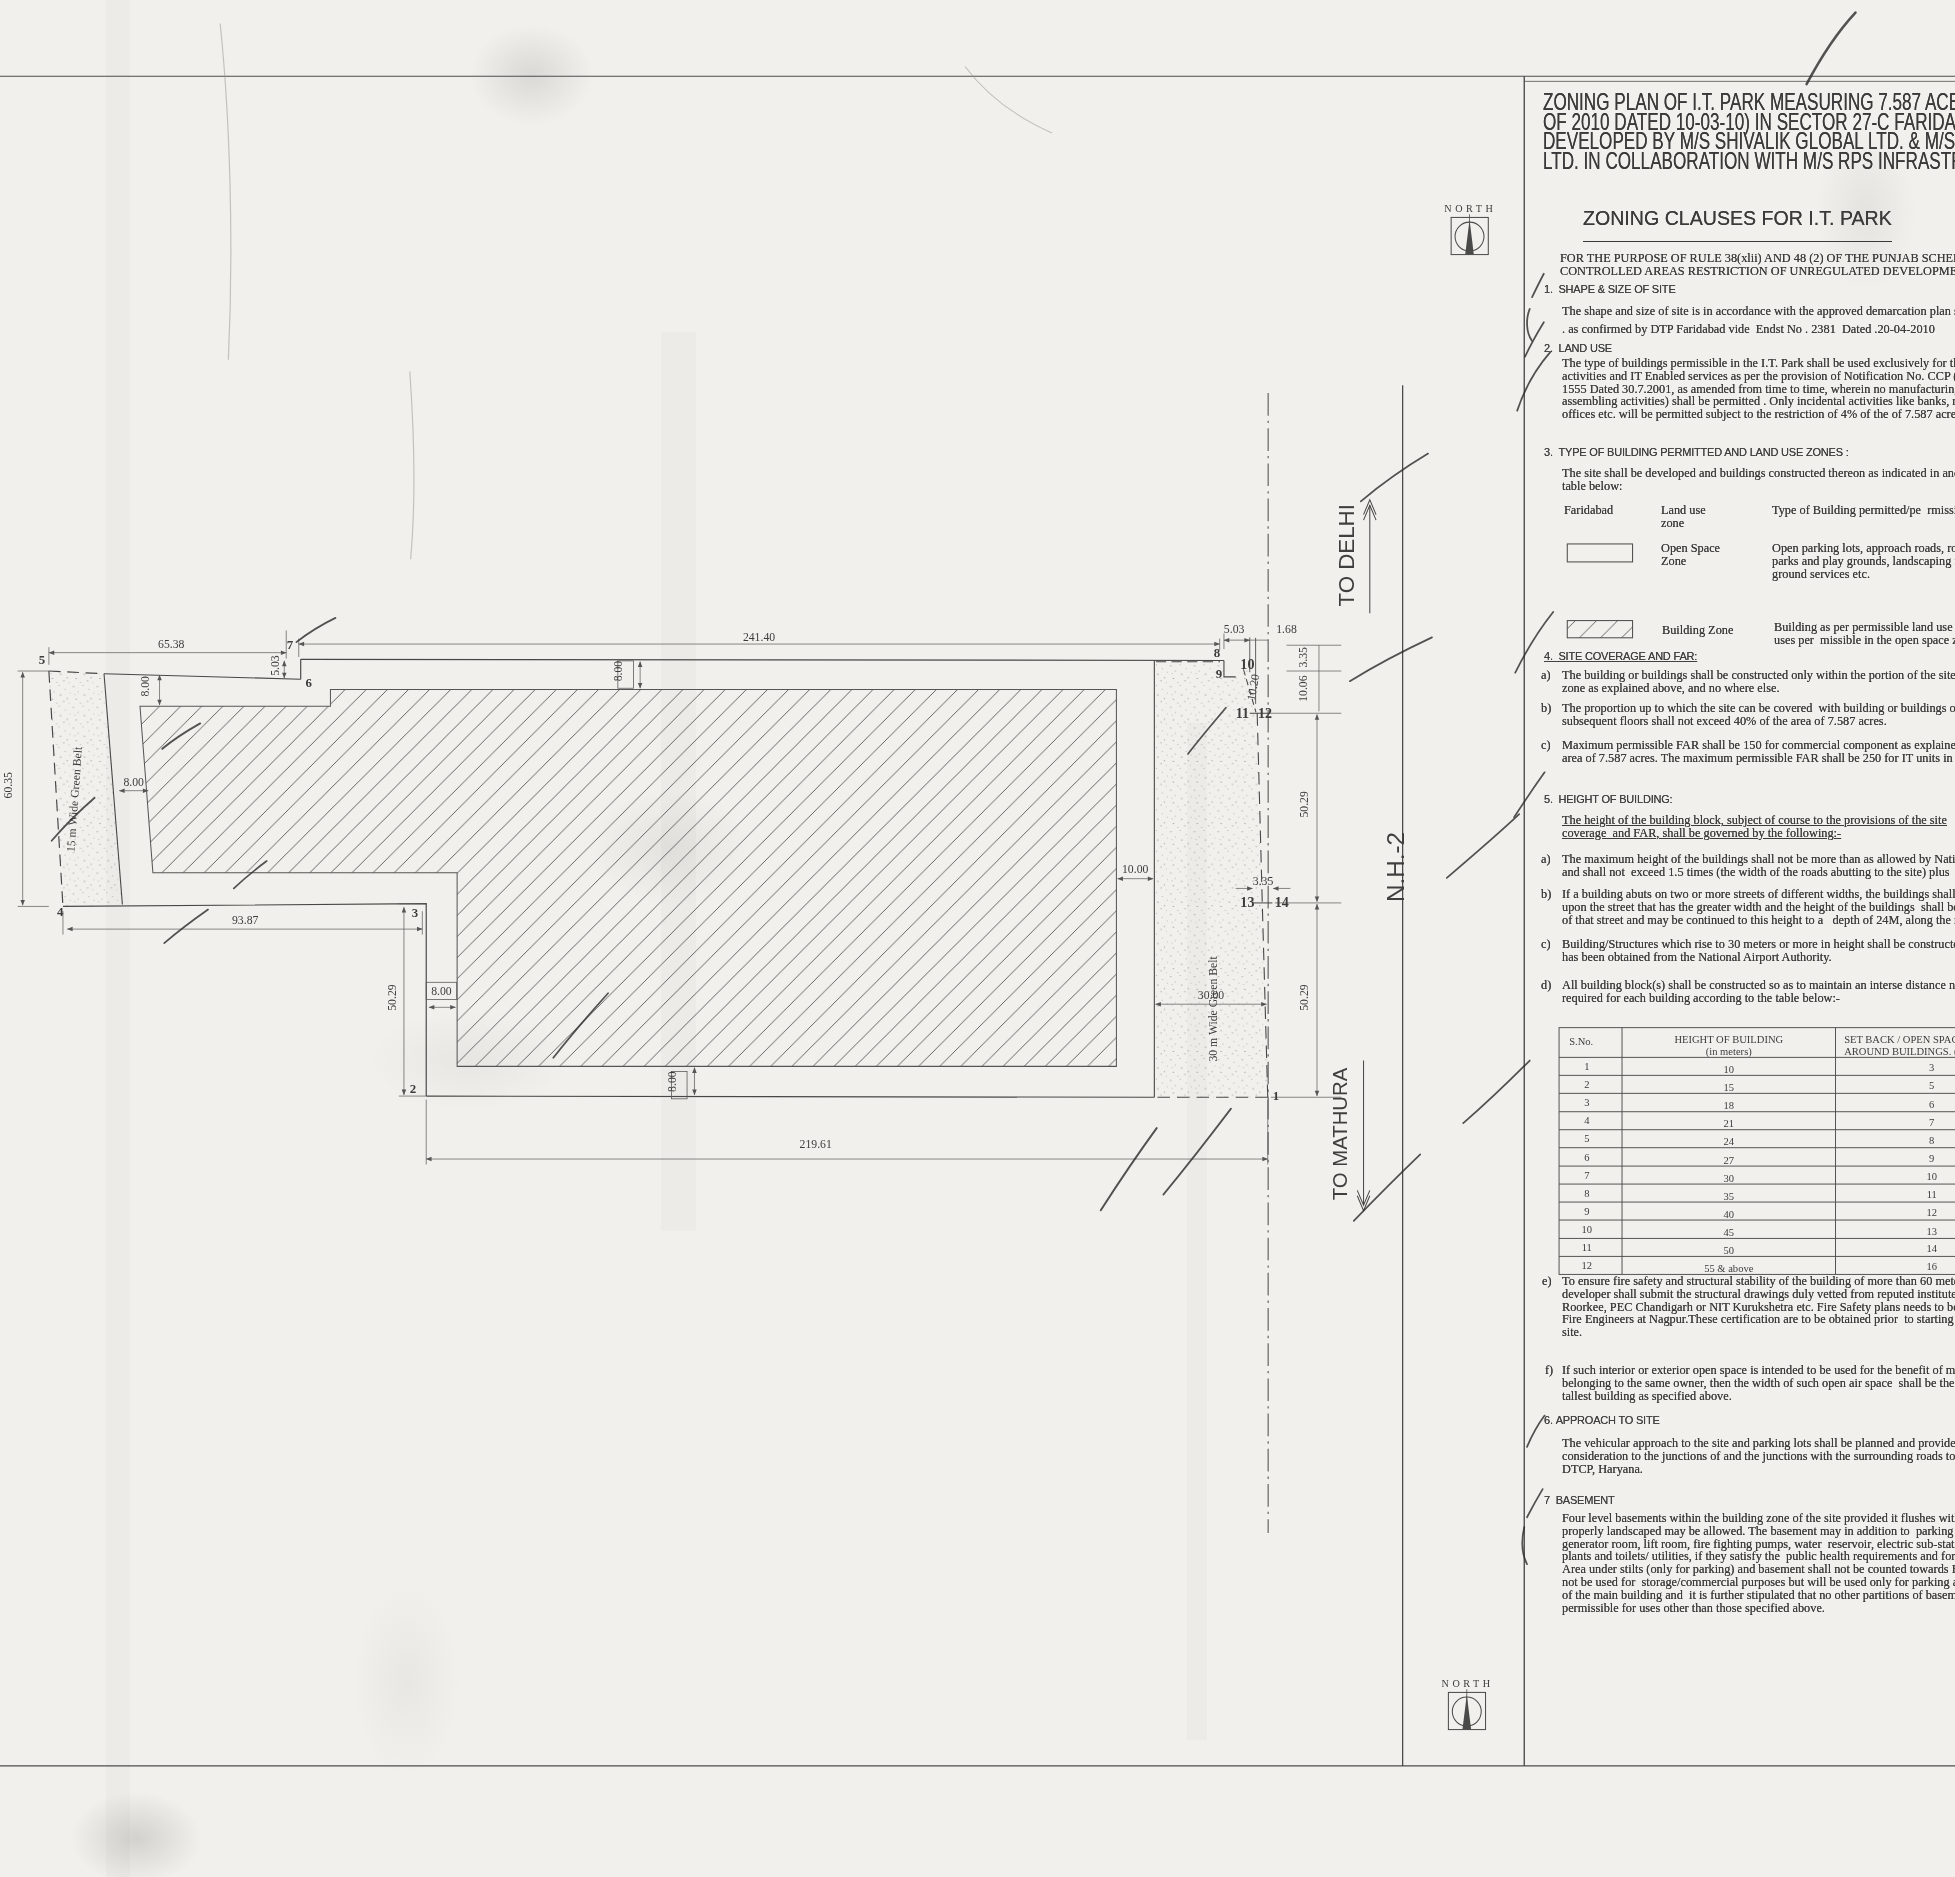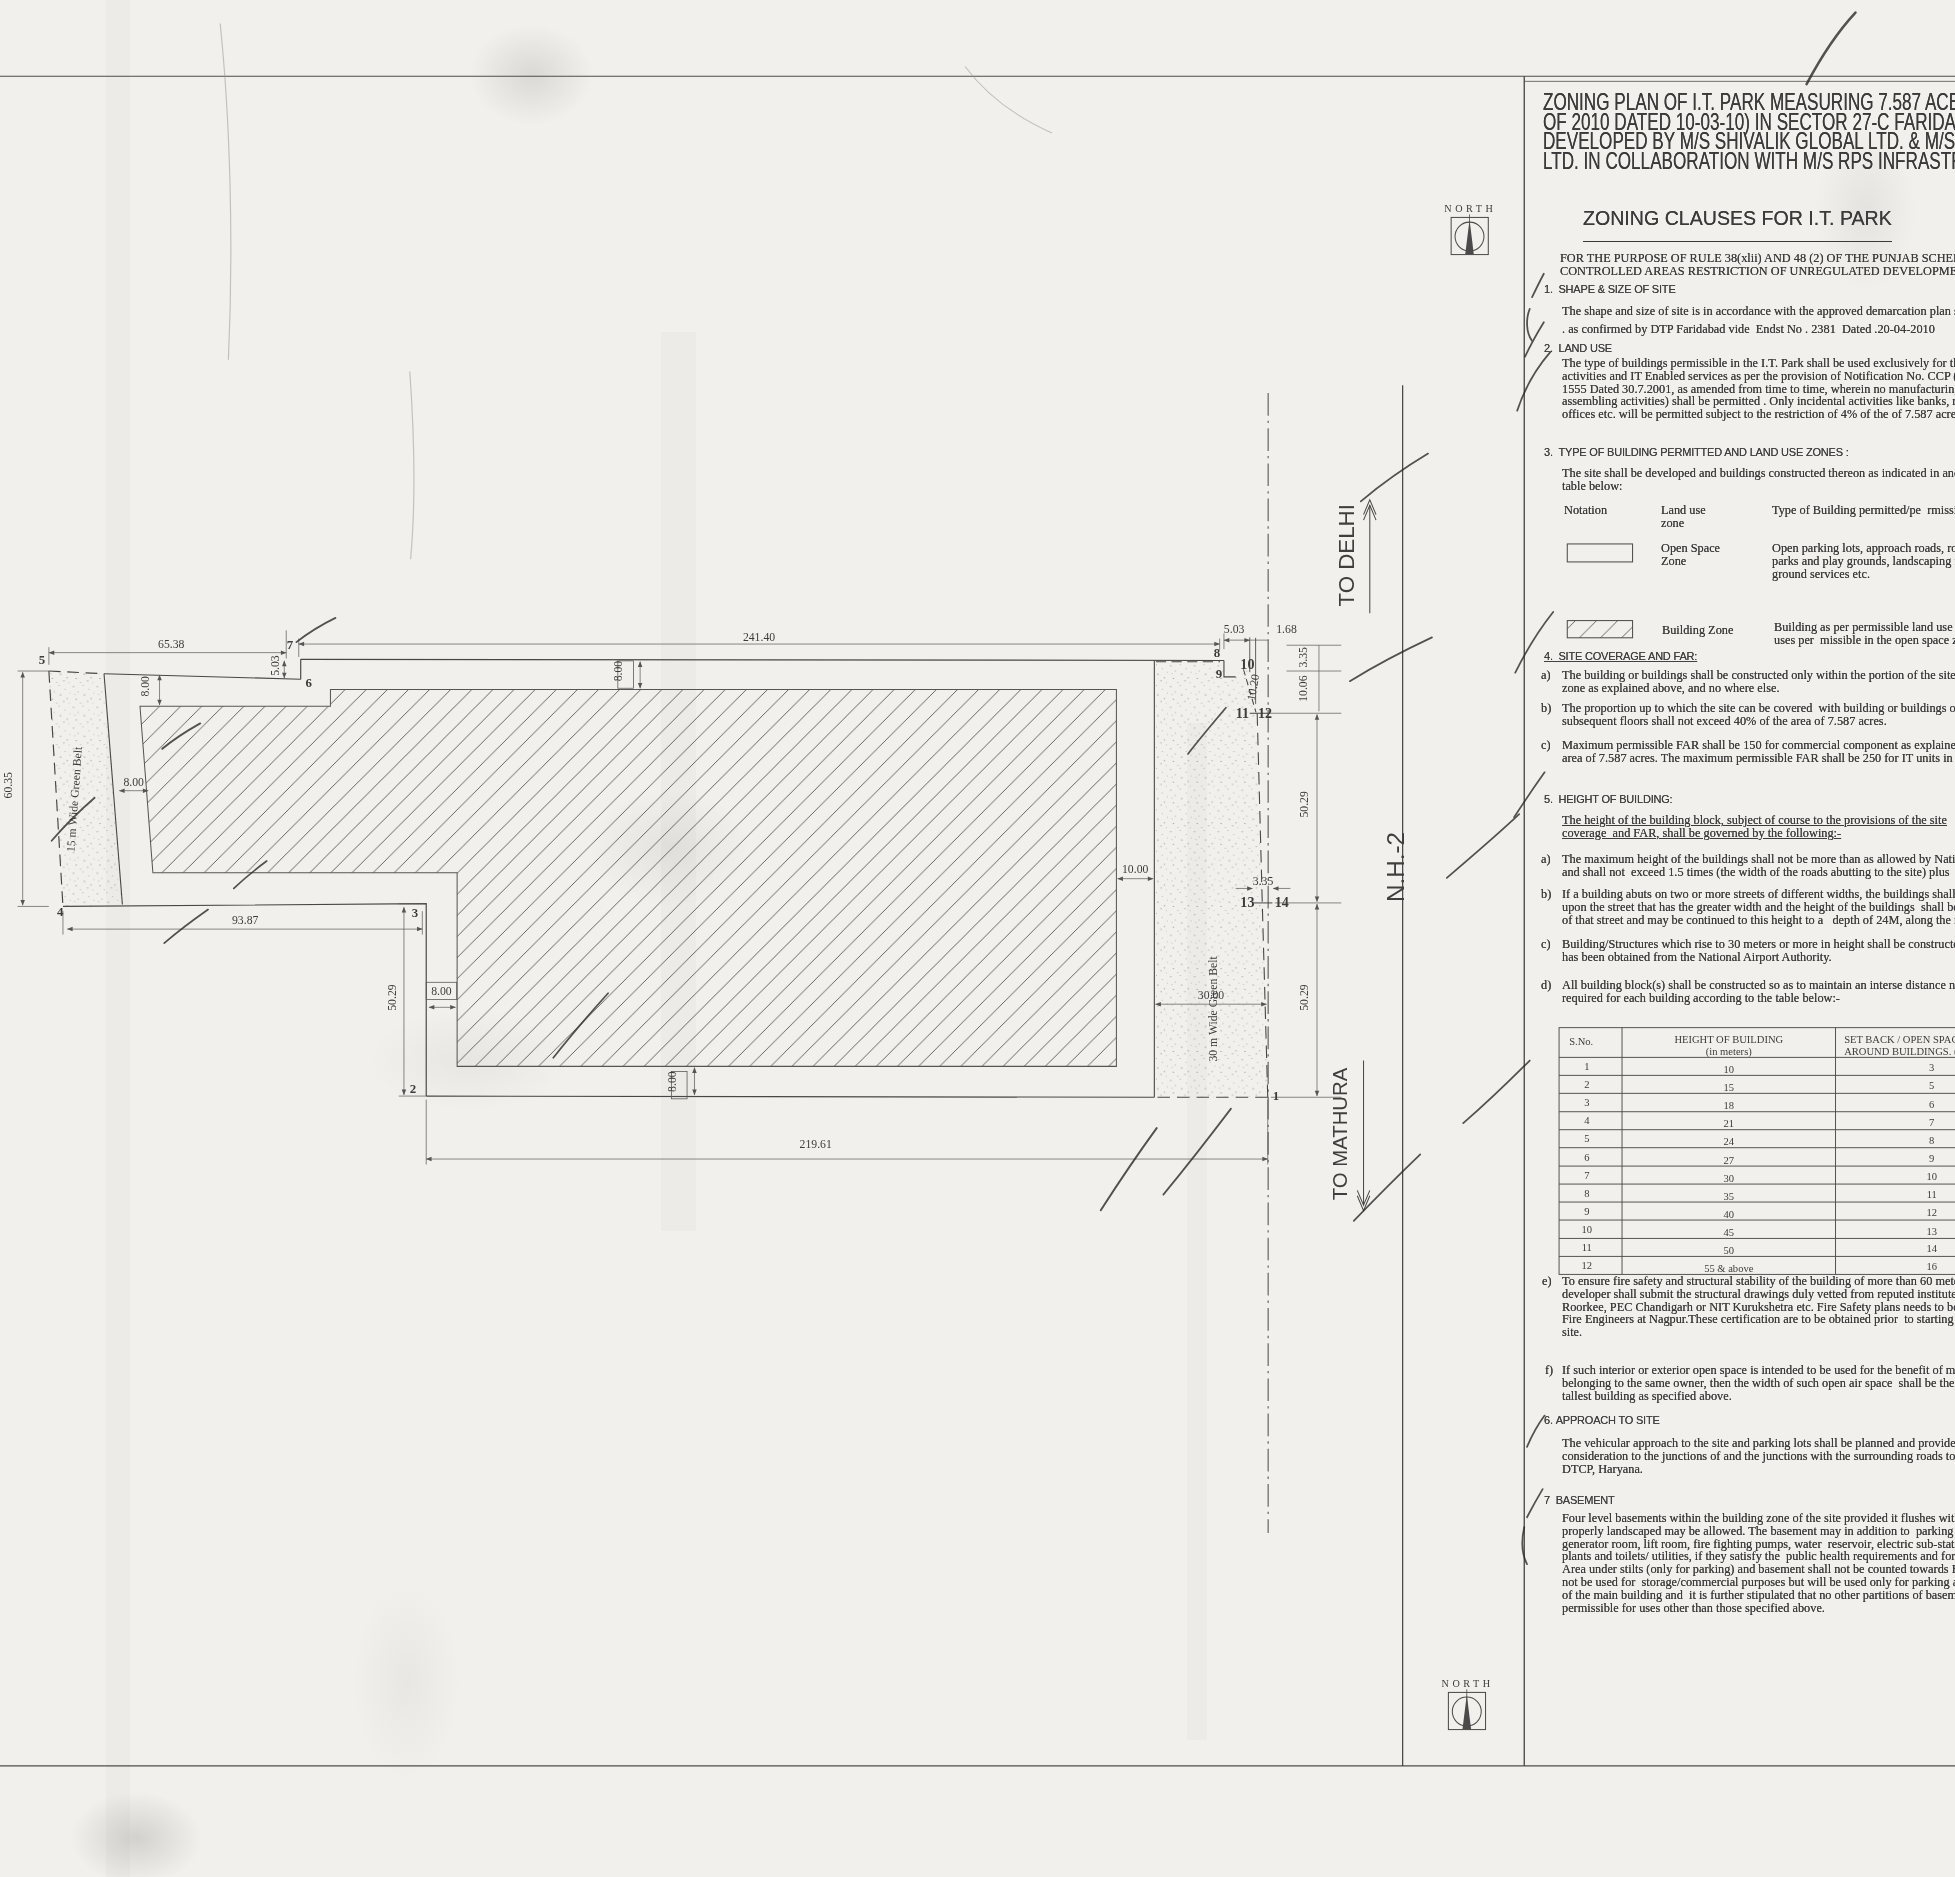--- a/index.html
+++ b/index.html
@@ -360,21 +360,21 @@
 <div class="t ser" style="left:1562px;top:302px;line-height:18px;">The shape and size of site is in accordance with the approved demarcation plan shown as 1 to14<br>. as confirmed by DTP Faridabad vide&nbsp; Endst No . 2381&nbsp; Dated .20-04-2010</div>
 
 <div class="t hd" style="left:1544px;top:341px;text-align:right;">2.&nbsp;&nbsp;LAND USE</div>
 
 <div class="t ser" style="left:1562px;top:357px;">The type of buildings permissible in the I.T. Park shall be used exclusively for the software development<br>activities and IT Enabled services as per the provision of Notification No. CCP (NCR) / GDP-III / 2001 /<br>1555 Dated 30.7.2001, as amended from time to time, wherein no manufacturing of any kind (including<br>assembling activities) shall be permitted . Only incidental activities like banks, restaurants, insurance<br>offices etc. will be permitted subject to the restriction of 4% of the of 7.587 acres.</div>
 
 <div class="t hd" style="left:1544px;top:445px;">3.&nbsp;&nbsp;TYPE OF BUILDING PERMITTED AND LAND USE ZONES :</div>
 
 <div class="t ser" style="left:1562px;top:467px;">The site shall be developed and buildings constructed thereon as indicated in and explained&nbsp; in the<br>table below:</div>
 
-<div class="t ser" style="left:1564px;top:504px;">Notation</div>
+<div class="t ser" style="left:1564px;top:504px;">Faridabad</div>
 <div class="t ser" style="left:1661px;top:504px;">Land use<br>zone</div>
 <div class="t ser" style="left:1772px;top:504px;">Type of Building permitted/pe&nbsp; rmissible structures.</div>
 
 <div class="t ser" style="left:1661px;top:542px;">Open Space<br>Zone</div>
 <div class="t ser" style="left:1772px;top:542px;">Open parking lots, approach roads, roadside furniture,<br>parks and play grounds, landscaping features, under<br>ground services etc.</div>
 
 <div class="t ser" style="left:1662px;top:624px;">Building Zone</div>
 <div class="t ser" style="left:1774px;top:621px;">Building as per permissible land use in clause2 above and<br>uses per&nbsp; missible in the open space zone.</div>
 
 <div class="t hd" style="left:1544px;top:649px;text-decoration:underline;">4.&nbsp;&nbsp;SITE COVERAGE AND FAR:</div>

